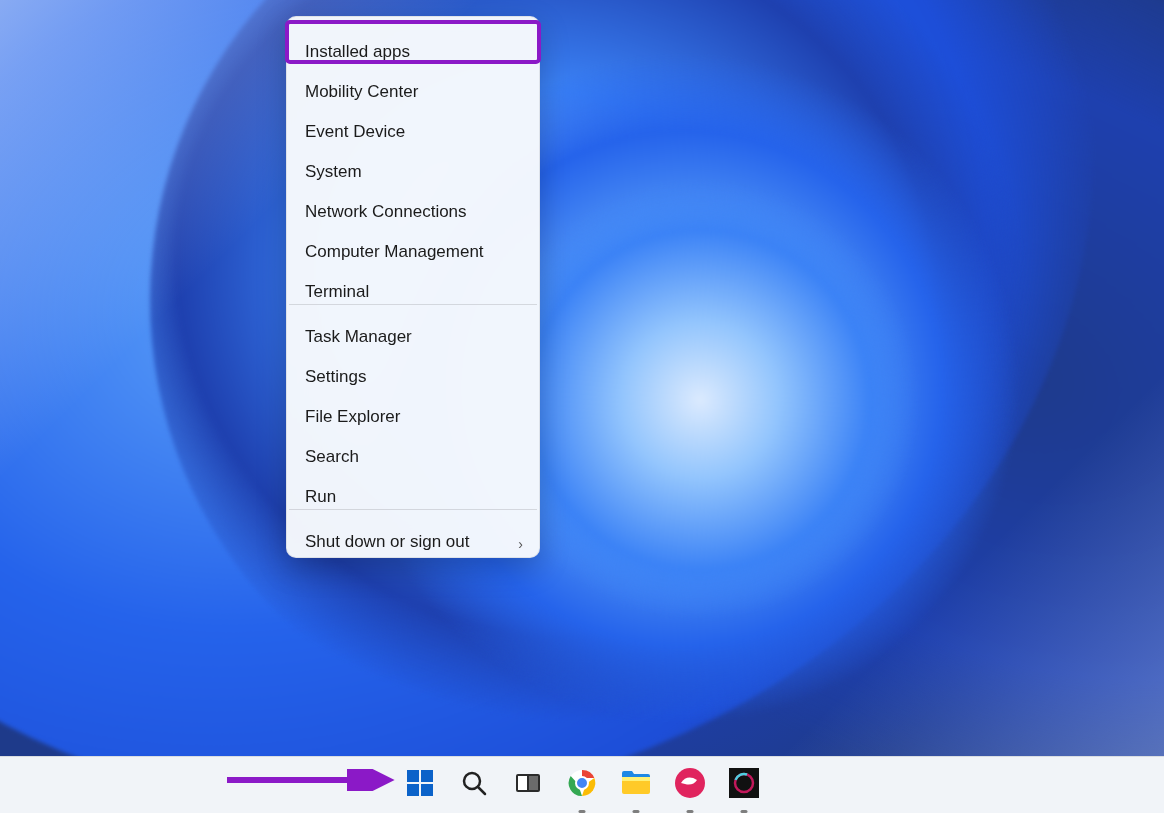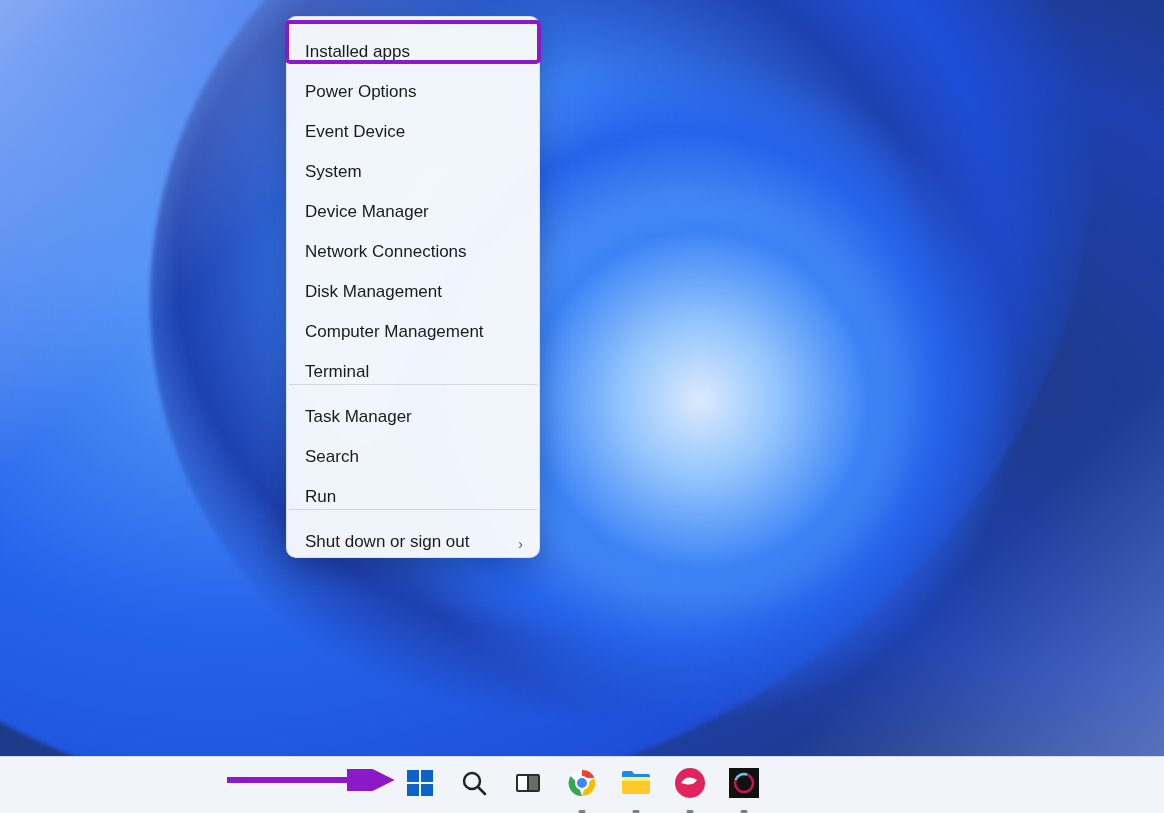--- a/index.html
+++ b/index.html
@@ -146,46 +146,46 @@
   <div class="wave w3"></div>
   <div class="wave w4"></div>
   <div class="edge-light"></div>
 </div>
 
 <div class="context-menu" id="context-menu">
     <div class="menu-item highlighted">
       <span>Installed apps</span>
     </div>
     <div class="menu-item">
-      <span>Power Options</span>
+      <span>Mobility Center</span>
     </div>
     <div class="menu-item">
       <span>Event Device</span>
     </div>
     <div class="menu-item">
       <span>System</span>
     </div>
     <div class="menu-item">
-      <span>Device Manager</span>
-    </div>
-    <div class="menu-item">
       <span>Network Connections</span>
     </div>
     <div class="menu-item">
-      <span>Disk Management</span>
-    </div>
-    <div class="menu-item">
       <span>Computer Management</span>
     </div>
     <div class="menu-item">
       <span>Terminal</span>
     </div>
     <div class="menu-sep"></div>
     <div class="menu-item">
       <span>Task Manager</span>
+    </div>
+    <div class="menu-item">
+      <span>Settings</span>
+    </div>
+    <div class="menu-item">
+      <span>File Explorer</span>
     </div>
     <div class="menu-item">
       <span>Search</span>
     </div>
     <div class="menu-item">
       <span>Run</span>
     </div>
     <div class="menu-sep"></div>
     <div class="menu-item">
       <span>Shut down or sign out</span>

